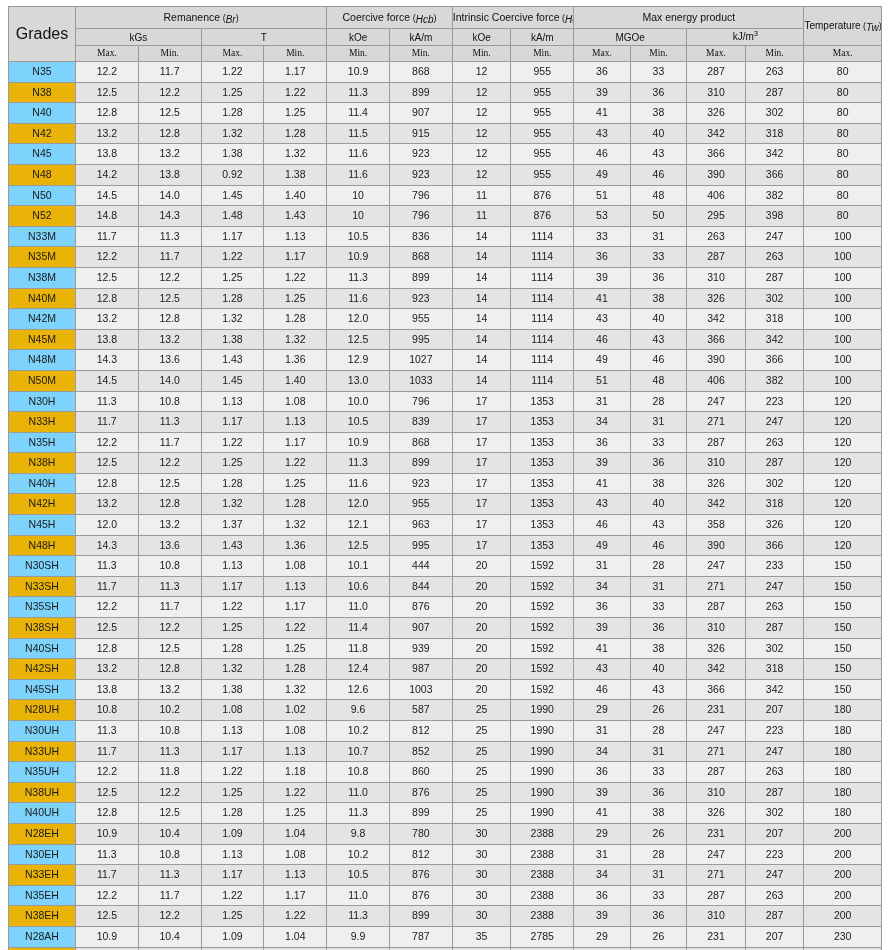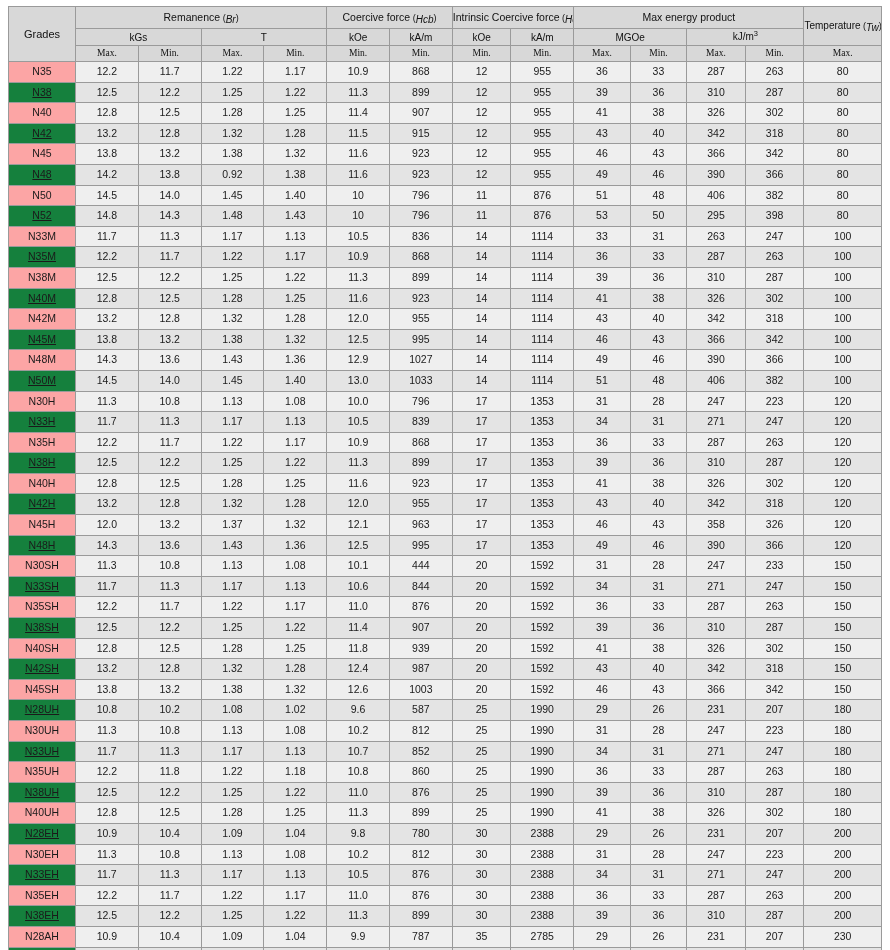--- a/index.html
+++ b/index.html
@@ -49,21 +49,21 @@
   th.sub-head {
     height: 16px;
     font-size: 10px;
   }
   th.unit-head {
     height: 15px;
     font-size: 9.5px;
     font-family: Liberation Serif, serif;
   }
   th.grades-cell {
-    font-size: 11px;
+    font-size: 16px;
   }
   th.temp-group {
     font-size: 10px;
     margin-top: 42px;
   }
   .sub {
     font-size: 10px;
     vertical-align: baseline;
     position: relative;
     top: 2px;
@@ -81,26 +81,25 @@
   
   tbody td {
     height: 19.6px;
     font-size: 10.5px;
     background: #efefef;
   }
   tbody tr.alt td {
     background: #e4e4e4;
   }
   td.grade-cell {
-    background: #fca5a5;
+    background: #7dd3fc;
     font-size: 10.5px;
   }
   tbody tr.alt td.grade-cell {
-    background: #15803d;
-    text-decoration: underline;
+    background: #eab308;
   }
 </style>
 </head>
 <body>
 
 <div id="sheet">
   <table class="magnet-table">
     <colgroup>
       <col style="width:64px">
       <col style="width:60px">

